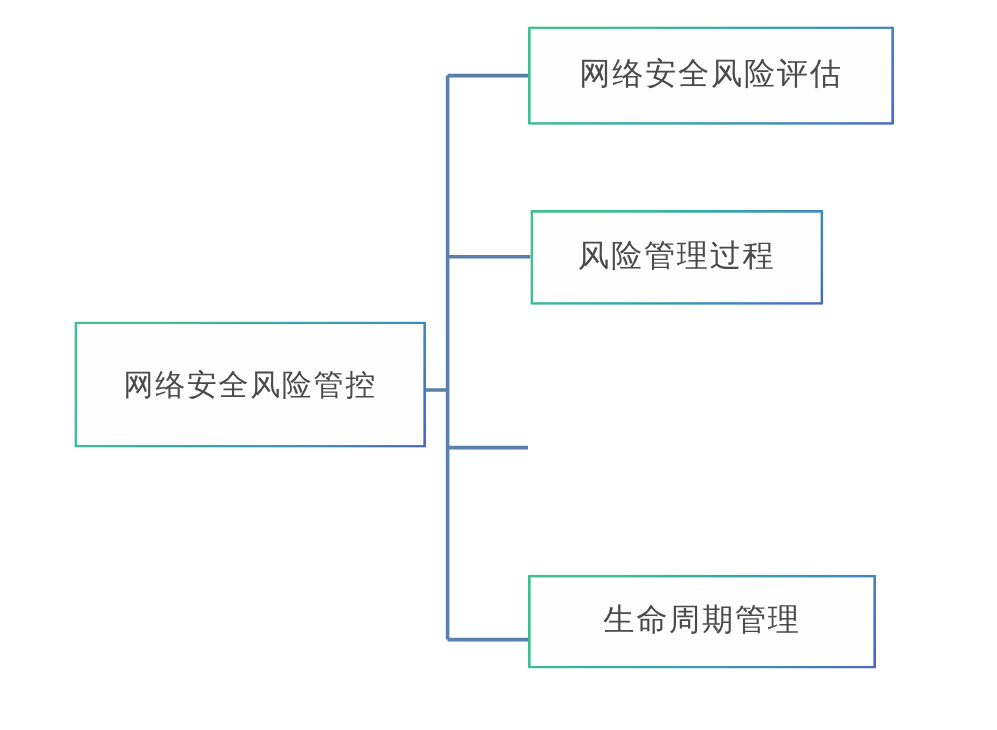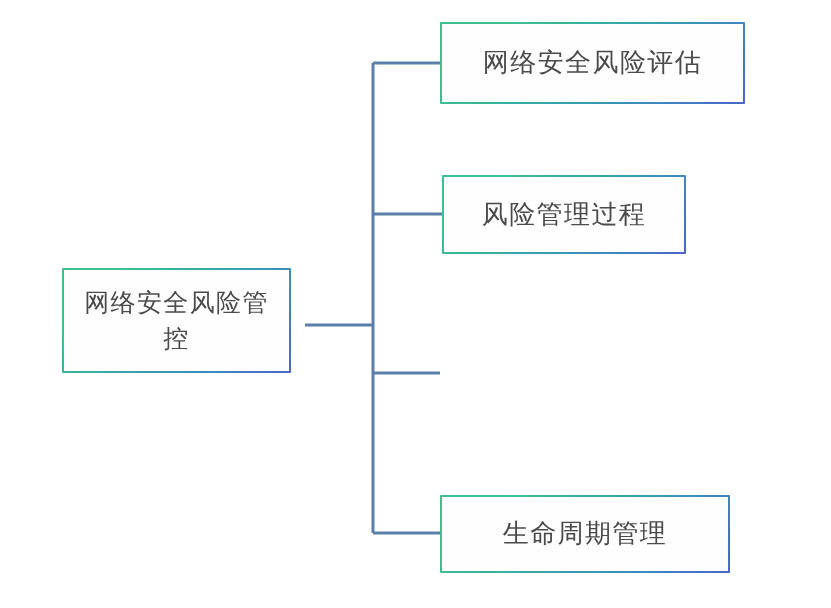--- a/index.html
+++ b/index.html
@@ -49,21 +49,21 @@
     display: block;
     color: #4a4a4a;
     font-family: "DejaVu Serif", "Liberation Serif", serif;
     letter-spacing: 0.055em;
   }
 
   
   #node-root {
     left: 62px;
     top: 268px;
-    width: 229px;
+    width: 293px;
     height: 105px;
     padding: 0 14px;
   }
   #node-root .node-label {
     font-size: 25px;
     line-height: 1.42;
   }
 
   
   #node-child-0 {
@@ -79,21 +79,21 @@
     height: 79px;
   }
   #node-child-2 {
     left: 440px;
     top: 335px;
     width: 246px;
     height: 78px;
   }
   #node-child-3 {
     left: 440px;
-    top: 495px;
+    top: 479px;
     width: 290px;
     height: 78px;
   }
   .child-node .node-label {
     font-size: 26px;
     line-height: 1.3;
   }
 </style>
 </head>
 <body>

